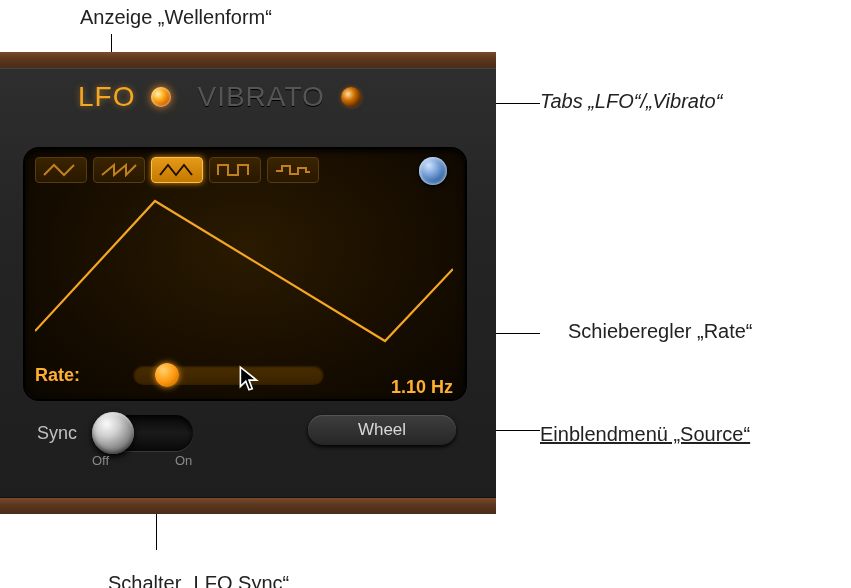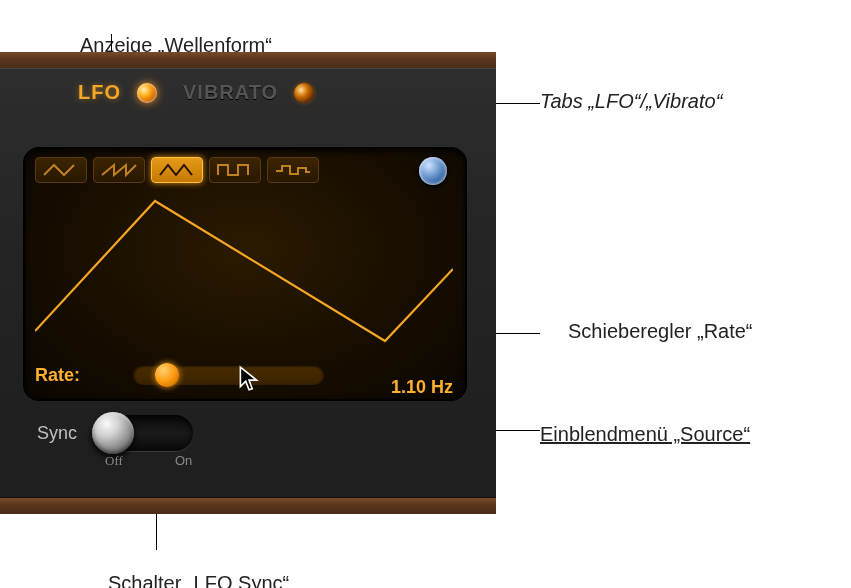--- a/index.html
+++ b/index.html
@@ -45,22 +45,22 @@
   }
   .tabrow {
     position: absolute;
     top: 12px;
     left: 70px;
     display: flex;
     align-items: center;
     gap: 0;
   }
   .tablabel {
-    font-size: 20px;
-    font-weight: 700;
+    font-size: 28px;
+    font-weight: 400;
     letter-spacing: 1px;
     padding: 0 8px;
   }
   .tablabel.active { color: #f5a623; text-shadow: 0 0 6px rgba(245,166,35,.5); }
   .tablabel.inactive { color: #555; text-shadow: 0 1px 0 #000; text-align: center; }
   .lamp {
     width: 20px; height: 20px; border-radius: 50%;
     background: radial-gradient(circle at 35% 35%, #fff2c0 0%, #ffb320 30%, #e07000 60%, #5a2a00 100%);
     box-shadow: 0 0 8px rgba(255,150,30,.9), inset 0 0 3px #fff;
     margin-left: 8px;
@@ -199,21 +199,21 @@
     border-radius: 50%;
     background: radial-gradient(circle at 35% 28%, #fafafa 0%, #d0d0d0 30%, #909090 60%, #404040 100%);
     box-shadow: 0 3px 6px #000, inset 0 -2px 4px rgba(0,0,0,.5), inset 0 2px 3px rgba(255,255,255,.6);
   }
   .toggle-off, .toggle-on {
     position: absolute;
     top: 46px;
     font-size: 13px;
     color: #888;
   }
-  .toggle-off { left: 80px; font-family: Liberation Serif, serif; }
+  .toggle-off { left: 67px; }
   .toggle-on  { left: 150px; }
   
   .wheel-btn {
     position: absolute;
     left: 308px;
     top: 346px;
     width: 148px;
     height: 30px;
     border-radius: 15px;
     background: linear-gradient(180deg,#3e3e3e,#262626);
@@ -222,21 +222,21 @@
     font-size: 17px;
     display: flex;
     align-items: center;
     justify-content: center;
     cursor: pointer;
   }
 </style>
 </head>
 <body>
 
-<div class="anno" style="left:80px; top:6px;margin-top:28px;">Anzeige „Wellenform“</div>
+<div class="anno" style="left:80px; top:6px;">Anzeige „Wellenform“</div>
 <div class="leader" style="left:111px; top:34px; width:1px; height:170px;"></div>
 
 <div class="anno" style="left:540px; top:90px;font-style:italic;">Tabs „LFO“/„Vibrato“</div>
 <div class="leader" style="left:466px; top:103px; width:74px; height:1px;"></div>
 
 <div class="anno" style="left:568px; top:320px;">Schieberegler „Rate“</div>
 <div class="leader" style="left:196px; top:333px; width:344px; height:1px;"></div>
 <div class="leader" style="left:196px; top:333px; width:1px; height:30px;"></div>
 
 <div class="anno" style="left:540px; top:423px;text-decoration:underline;">Einblendmenü „Source“</div>
@@ -310,15 +310,18 @@
 
   <div class="sync-block">
     <span class="sync-label">Sync</span>
     <div class="toggle-slot">
       <div class="toggle-knob"></div>
     </div>
     <span class="toggle-off">Off</span>
     <span class="toggle-on">On</span>
   </div>
 
+  <div class="wheel-btn">
+    <span>Wheel</span>
+  </div>
 
 </div>
 <div class="wood-bottom"></div>
 
 </body></html>

